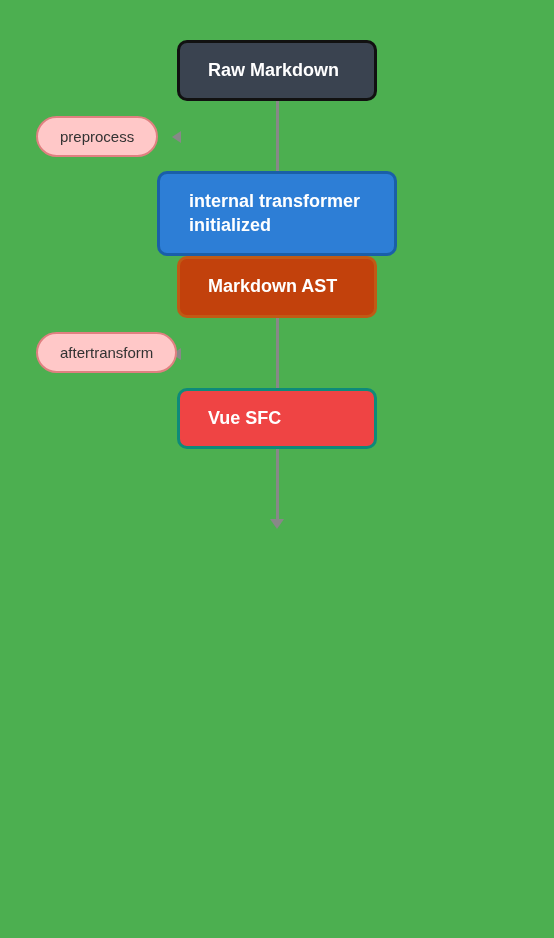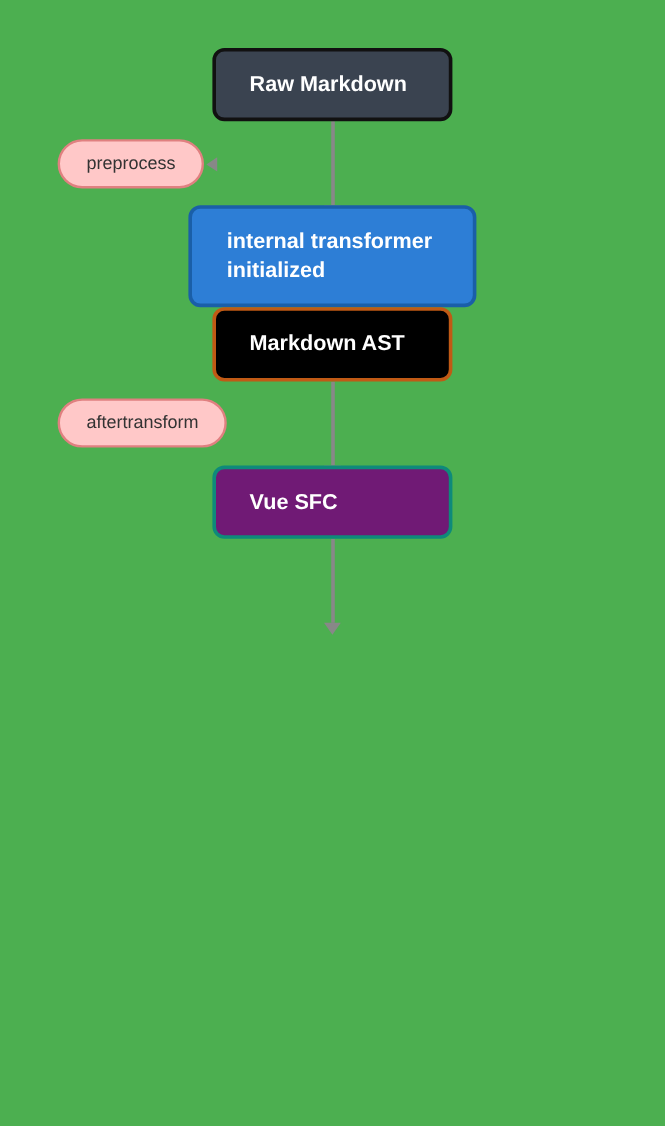--- a/index.html
+++ b/index.html
@@ -42,35 +42,35 @@
       min-width: 200px;
       max-width: 240px;
       line-height: 1.3;
       border: 3px solid #111;
       position: relative;
       z-index: 2;
     }
 
     .box-dark { background-color: #3a4350; border-color: #111; }
     .box-blue { background-color: #2d7ed6; border-color: #1a5fa8; padding-left: 29px; }
-    .box-orange { background-color: #000000; border-color: #c05a15; }
-    .box-teal { background-color: #701a75; border-color: #0e8a7a; }
+    .box-orange { background-color: #c2410c; border-color: #c05a15; }
+    .box-teal { background-color: #ef4444; border-color: #0e8a7a; }
 
     
     .side-pill {
       border-radius: 50px;
       padding: 10px 22px;
       background-color: #ffc8c8;
       border: 2px solid #e08080;
       font-size: 15px;
       font-weight: 500;
       color: #333;
       white-space: nowrap;
       position: absolute;
-      left: 28px;
+      left: 16px;
       z-index: 2;
     }
 
     
     .v-connector {
       width: 3px;
       background-color: #888;
       position: relative;
       z-index: 1;
     }

